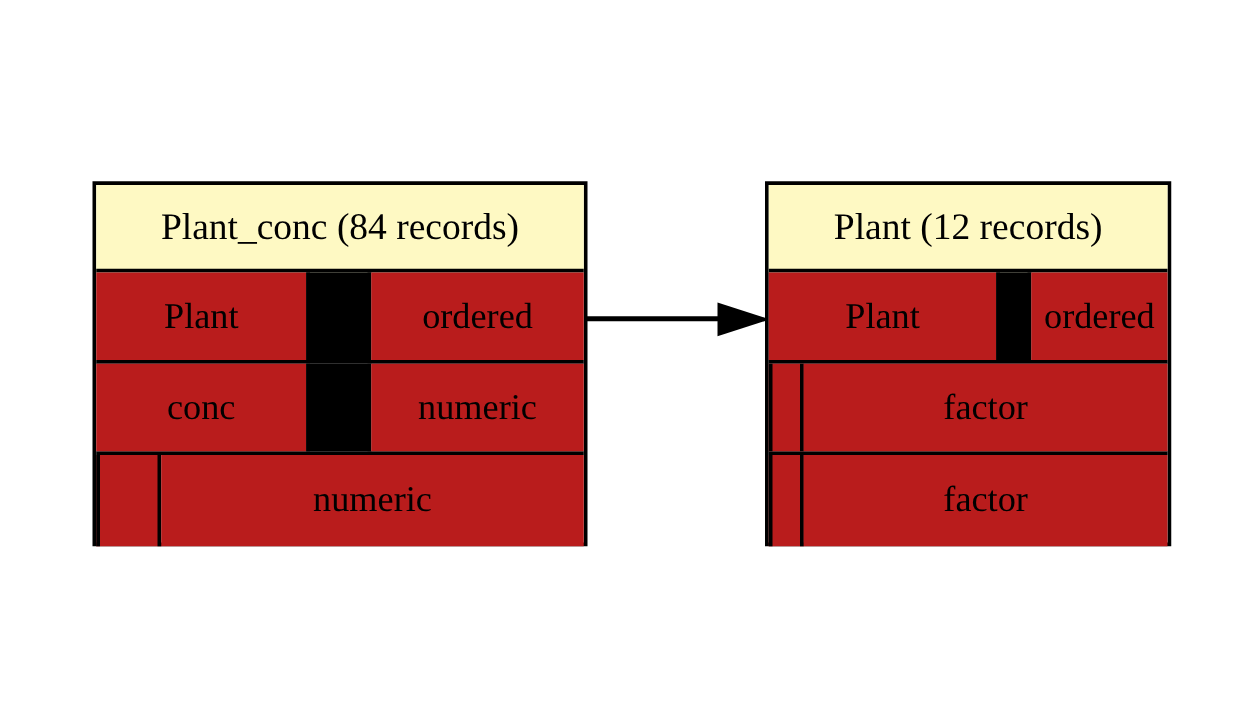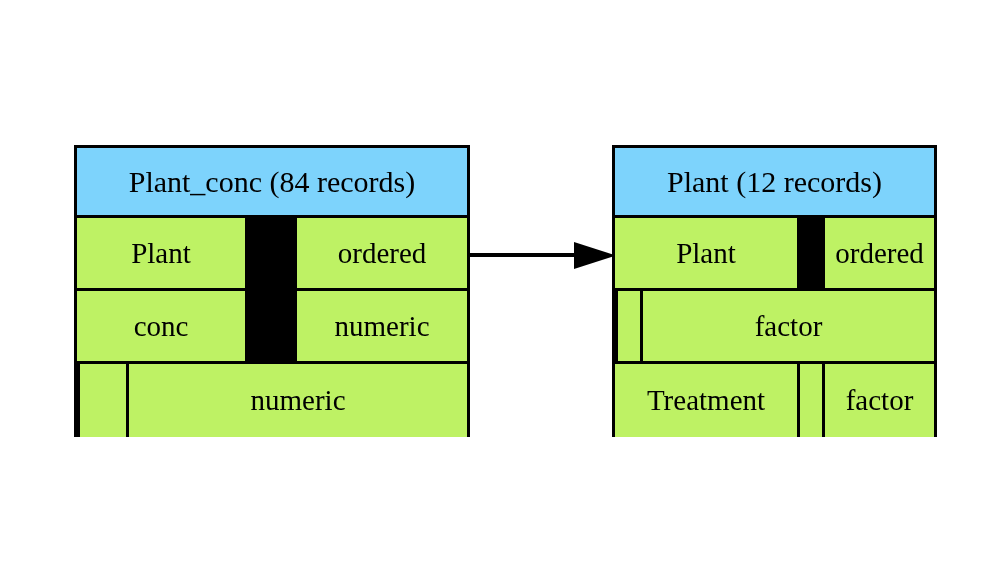--- a/index.html
+++ b/index.html
@@ -33,21 +33,21 @@
 
   .entity-title {
     box-sizing: border-box;
     height: 70px;
     display: flex;
     align-items: center;
     justify-content: center;
     font-size: 30px;
     line-height: 1;
     color: #000000;
-    background: #7dd3fc;
+    background: #fef9c3;
     border-bottom: 3px solid #000000;
     white-space: nowrap;
   }
 
   .entity-rows {
     display: block;
   }
 
   .field-row {
     display: flex;
@@ -60,21 +60,21 @@
   }
 
   .cell {
     box-sizing: border-box;
     display: flex;
     align-items: center;
     justify-content: center;
     font-size: 29px;
     line-height: 1;
     color: #000000;
-    background: #bef264;
+    background: #b91c1c;
     white-space: nowrap;
     overflow: hidden;
   }
 
   .cell-name {
     flex: 0 0 auto;
   }
 
   .cell-key {
     flex: 0 0 auto;
@@ -167,21 +167,20 @@
         <div class="cell cell-key filled"></div>
         <div class="cell cell-type">ordered</div>
       </div>
 
       <div class="field-row">
         <div class="cell cell-key"></div>
         <div class="cell cell-type">factor</div>
       </div>
 
       <div class="field-row last">
-        <div class="cell cell-name">Treatment</div>
         <div class="cell cell-key"></div>
         <div class="cell cell-type">factor</div>
       </div>
 
     </div>
   </div>
 
 </div>
 
 </body></html>

